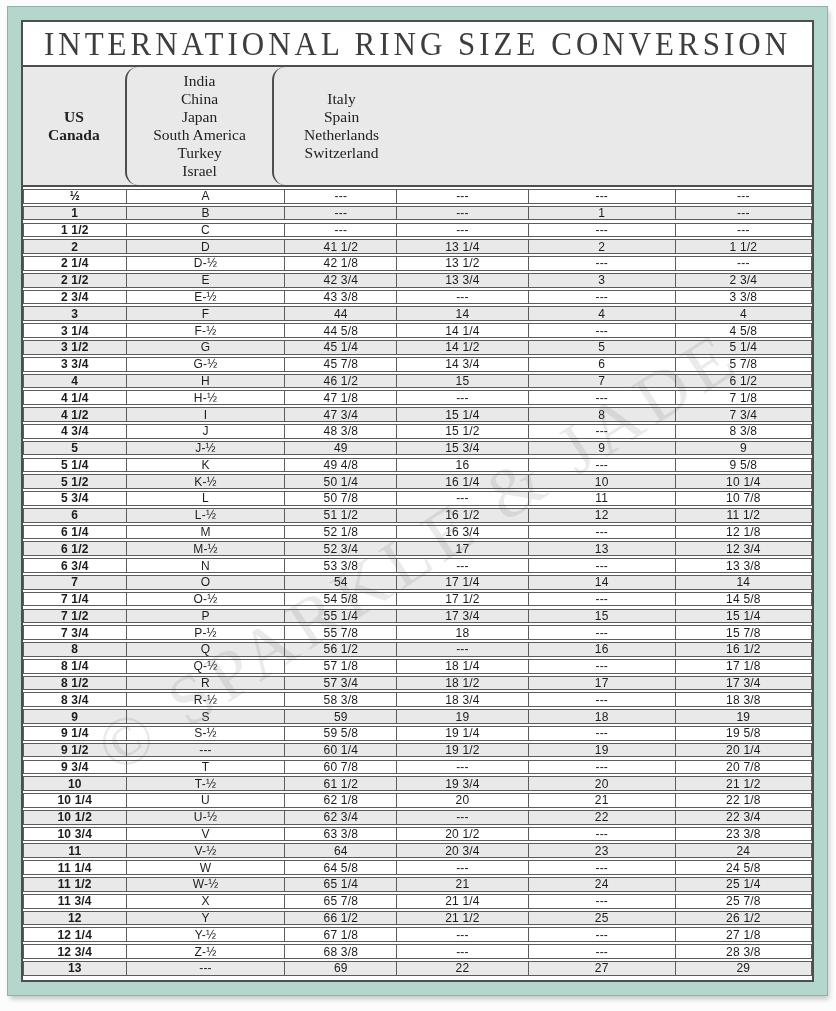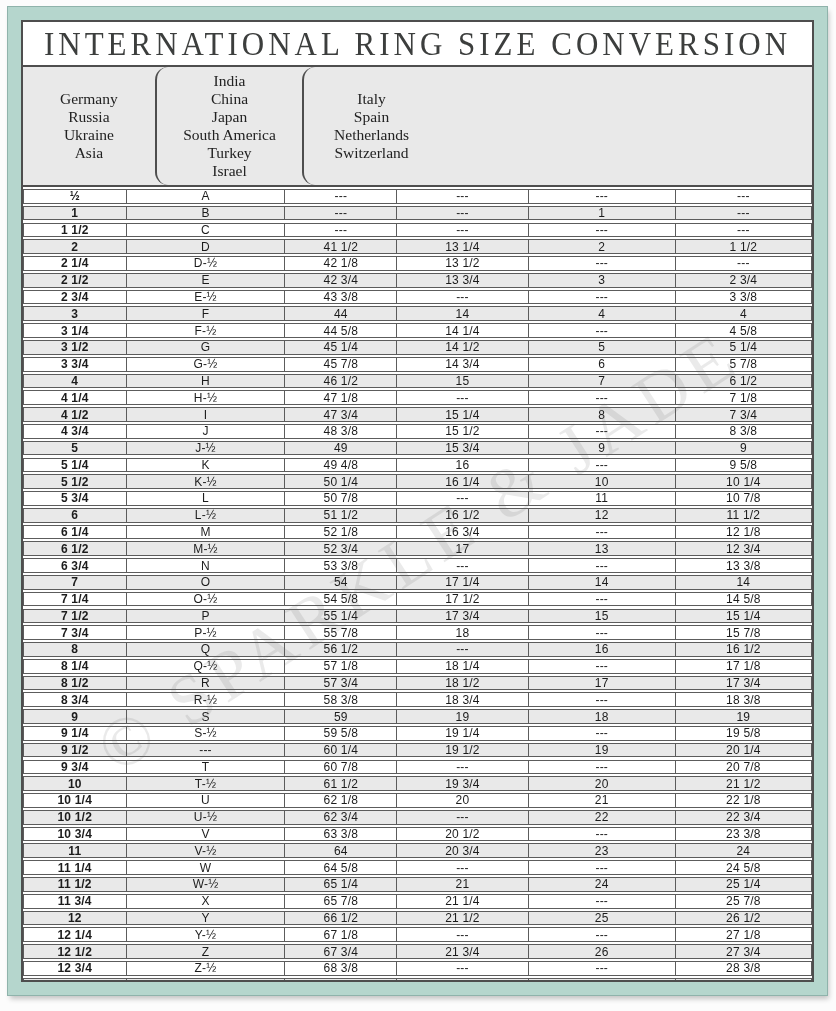--- a/index.html
+++ b/index.html
@@ -104,24 +104,22 @@
 
 <div class="page">
   <div class="frame">
     <div class="inner">
 
       <div class="title-bar">
         <h1>INTERNATIONAL RING SIZE CONVERSION</h1>
       </div>
 
       <div class="header-row">
-        <div class="hcell c3">Germany
-Russia
-Ukraine
-Asia</div>
+        <div class="hcell c0 bold">US
+Canada</div>
         <div class="hcell c4">India
 China
 Japan
 South America
 Turkey
 Israel</div>
         <div class="hcell c5">Italy
 Spain
 Netherlands
 Switzerland</div>
@@ -481,28 +479,20 @@
             <div class="cell c5">26 1/2</div>
           </div>
           <div class="row">
             <div class="cell c0">12 1/4</div>
             <div class="cell c1">Y-½</div>
             <div class="cell c2">67 1/8</div>
             <div class="cell c3">---</div>
             <div class="cell c4">---</div>
             <div class="cell c5">27 1/8</div>
           </div>
-          <div class="row alt">
-            <div class="cell c0">12 1/2</div>
-            <div class="cell c1">Z</div>
-            <div class="cell c2">67 3/4</div>
-            <div class="cell c3">21 3/4</div>
-            <div class="cell c4">26</div>
-            <div class="cell c5">27 3/4</div>
-          </div>
           <div class="row">
             <div class="cell c0">12 3/4</div>
             <div class="cell c1">Z-½</div>
             <div class="cell c2">68 3/8</div>
             <div class="cell c3">---</div>
             <div class="cell c4">---</div>
             <div class="cell c5">28 3/8</div>
           </div>
           <div class="row alt">
             <div class="cell c0">13</div>

